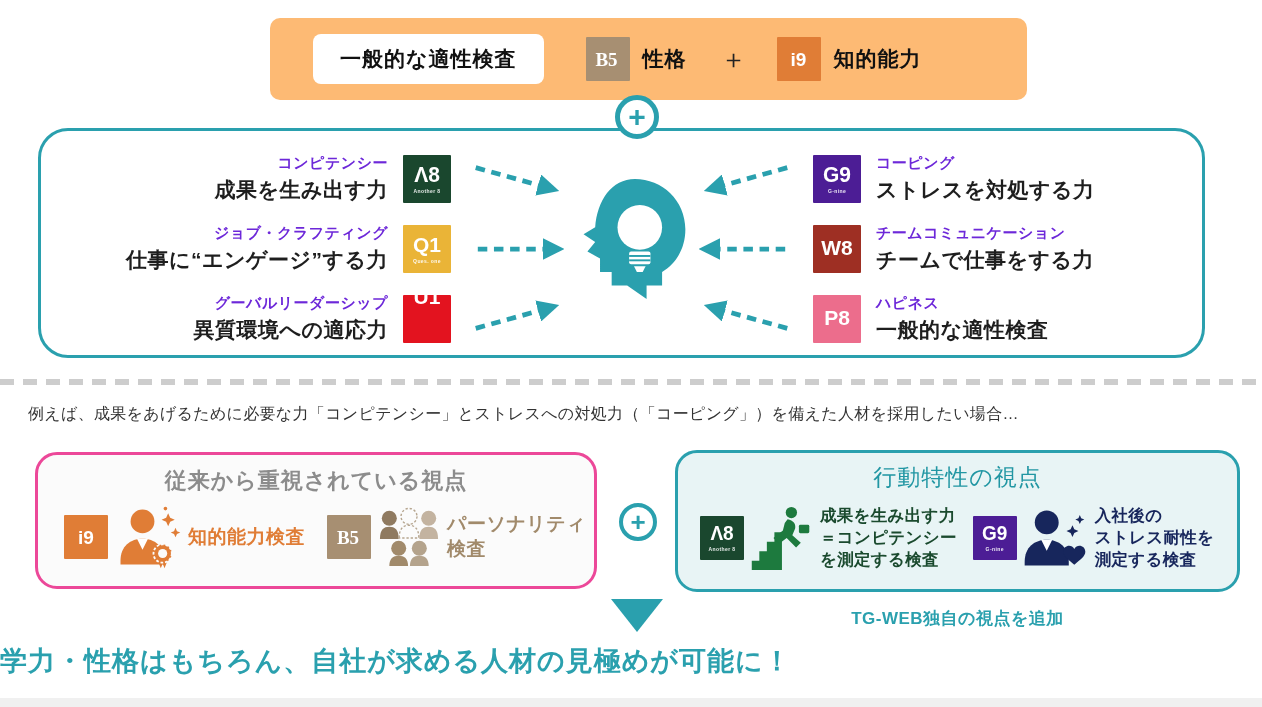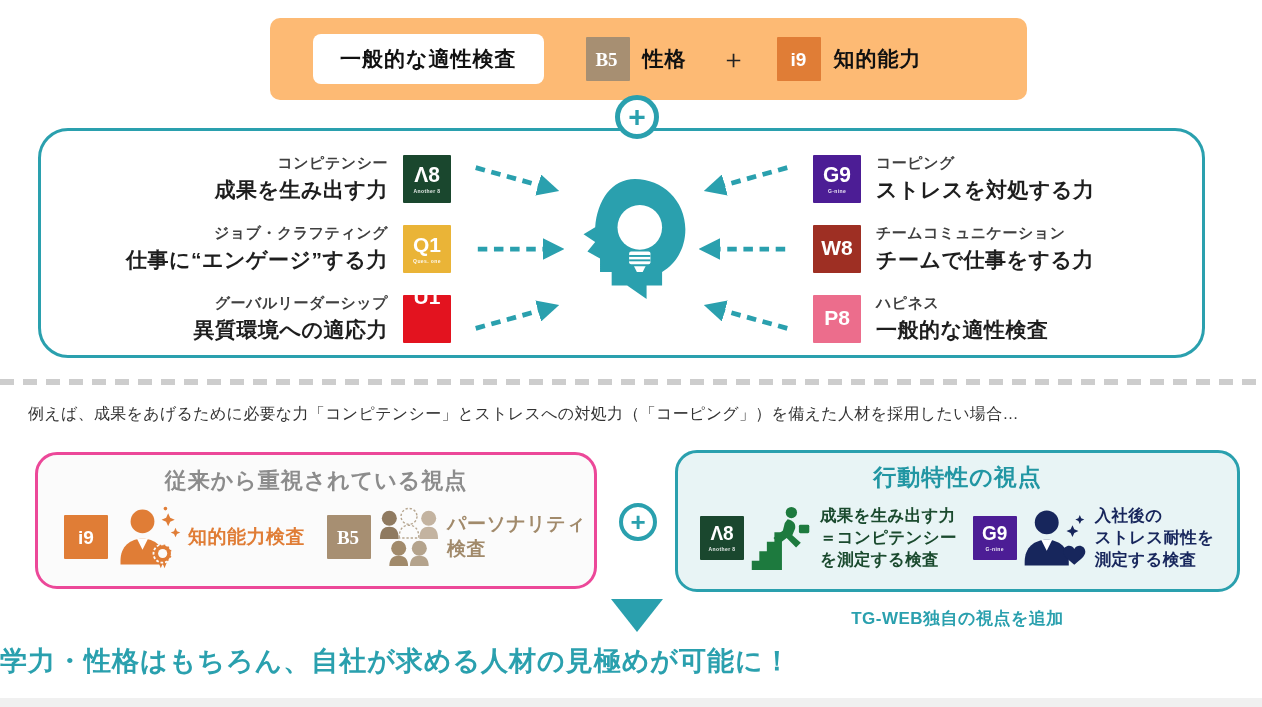--- a/index.html
+++ b/index.html
@@ -43,21 +43,21 @@
   
   .main-box { position:absolute; left:38px; top:128px; width:1167px; height:230px;
     border:3px solid #2aa0ae; border-radius:30px; background:#fff; }
   .mb-row { position:absolute; display:flex; align-items:center; height:64px; }
   .mb-left { left:0; width:410px; justify-content:flex-end; }
   .mb-right { left:772px; width:394px; }
   .row-y1 { top:16px; } .row-y2 { top:86px; } .row-y3 { top:156px; }
   .mb-text { display:flex; flex-direction:column; }
   .mb-left .mb-text { text-align:right; margin-right:15px; }
   .mb-right .mb-text { text-align:left; margin-left:15px; }
-  .mb-tag { font-size:15px; font-weight:bold; color:#404040; letter-spacing:.5px; }
+  .mb-tag { font-size:15px; font-weight:bold; color:#6d28d9; letter-spacing:.5px; }
   .mb-title { font-size:21px; font-weight:bold; color:#1e1e1e; margin-top:3px; letter-spacing:.5px; }
   .head-icon { position:absolute; left:528px; top:44px; width:128px; height:128px; }
   .arrow { position:absolute; width:95px; height:38px; }
   .arr-l1 { left:430px; top:30px; } .arr-l2 { left:433px; top:99px; } .arr-l3 { left:430px; top:166px; }
   .arr-r1 { left:656px; top:30px; } .arr-r2 { left:653px; top:99px; } .arr-r3 { left:656px; top:166px; }
 
   
   .dashes { position:absolute; left:0; top:379px; width:1262px; height:6px;
     background:repeating-linear-gradient(90deg,#cdcdcd 0 14px,transparent 14px 23px); }
   .note { position:absolute; left:28px; top:404px; font-size:16px; color:#333; letter-spacing:.3px; }
@@ -70,21 +70,21 @@
   .legacy-items { position:absolute; left:0; top:48px; display:flex; align-items:center; }
   .lg-item { display:flex; align-items:center; }
   .lg1 { margin-left:26px; } .lg2 { margin-left:22px; }
   .lg-fig { margin-left:7px; }
   .lg-label { margin-left:7px; font-size:19px; font-weight:bold; line-height:1.3; letter-spacing:.5px; }
   .orange-text { color:#e07d36; }
   .tan-text { color:#a18a6b; }
 
   .behavior-box { position:absolute; left:675px; top:450px; width:565px; height:142px;
     border:3px solid #2aa0ae; border-radius:22px; background:#e8f4f5; }
-  .behavior-title { margin-top:9px; text-align:center; font-size:23px; font-weight:bold;
+  .behavior-title { margin-top:9px; text-align:center; font-size:23px; font-weight:normal;
     color:#2196a3; letter-spacing:1px; }
   .behavior-items { position:absolute; left:0; top:50px; display:flex; align-items:center; }
   .bh-item { display:flex; align-items:center; }
   .bh1 { margin-left:22px; } .bh2 { margin-left:16px; }
   .bh-fig { margin-left:4px; }
   .bh-lines { margin-left:6px; font-size:16.5px; font-weight:bold; line-height:1.32; letter-spacing:.3px; }
   .green-text { color:#1a4a2e; }
   .navy-text { color:#17265c; }
 
   

